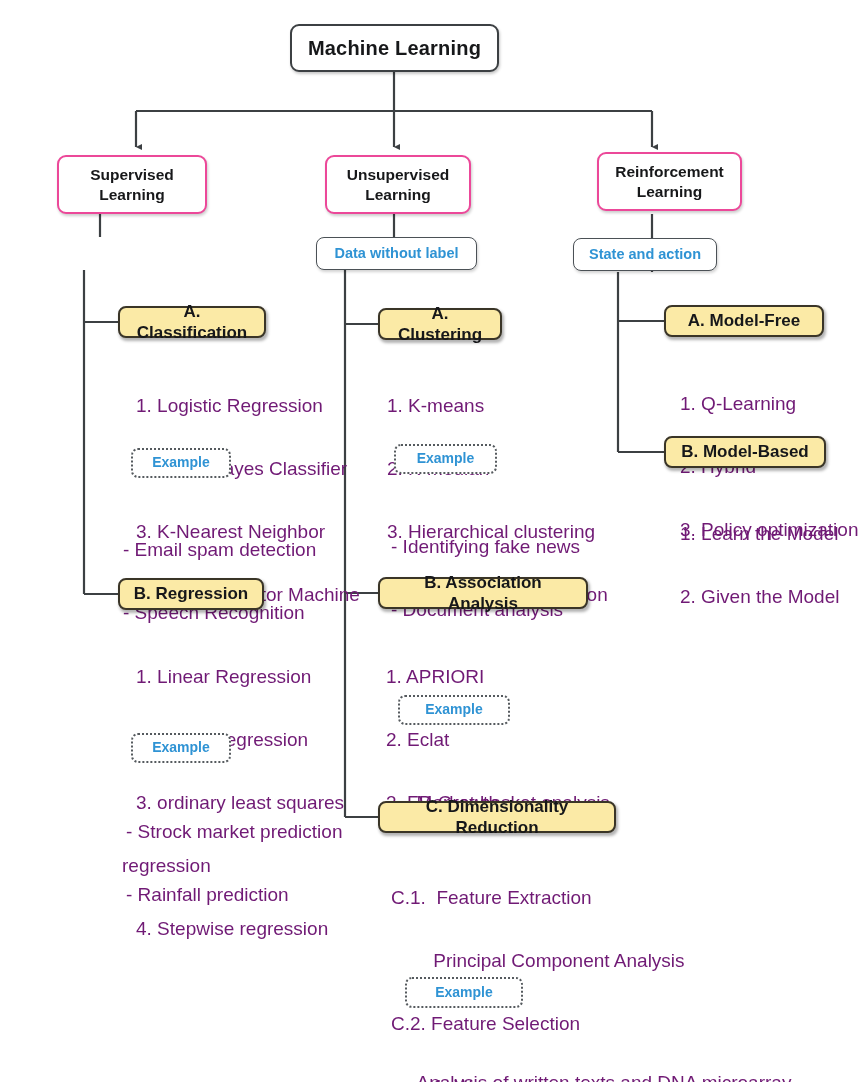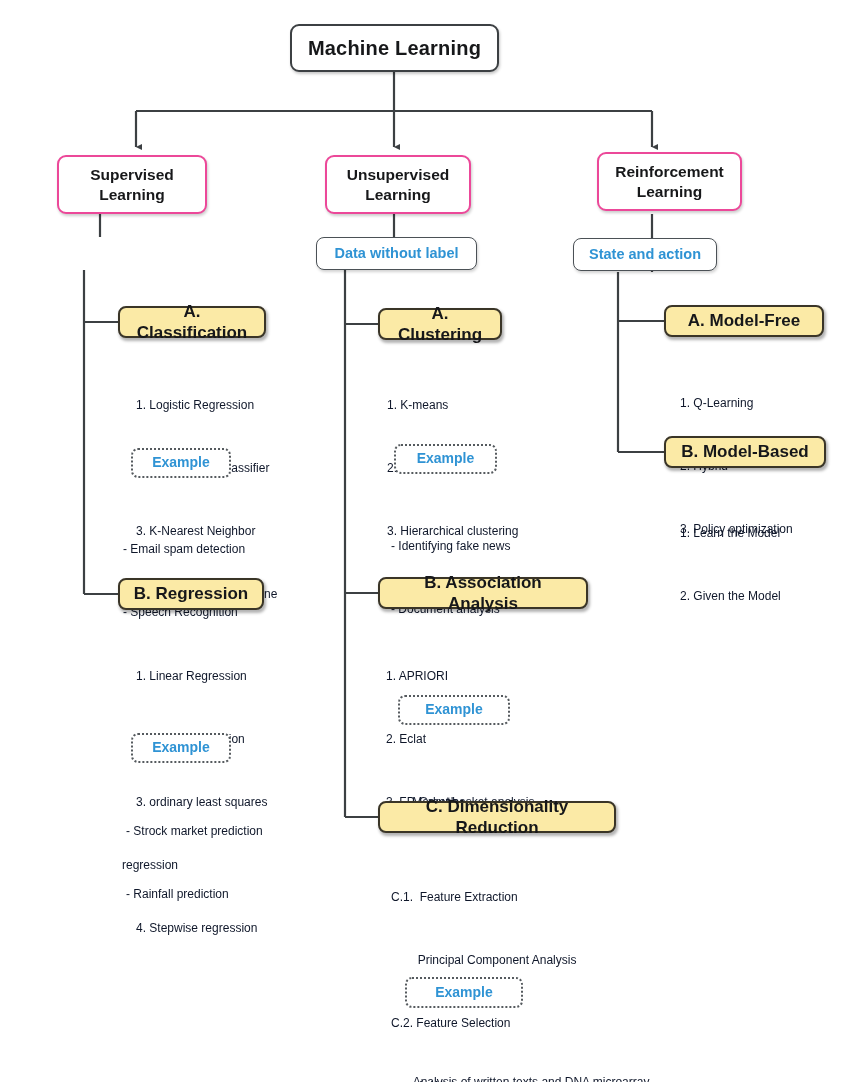--- a/index.html
+++ b/index.html
@@ -64,22 +64,22 @@
     border:2px dotted #555a5e;
     font-weight:bold;
     font-size:14px;
     color:#2f93d4;
     border-radius:7px;
   }
 
   
   .textblock{
     position:absolute;
-    font-size:12px;
-    color:#0f172a;
+    font-size:19px;
+    color:#701a75;
     line-height:21px;
     white-space:pre;
   }
   .textblock .ln{display:block;}
 </style>
 </head>
 <body>
 
 <div id="canvas">
 

